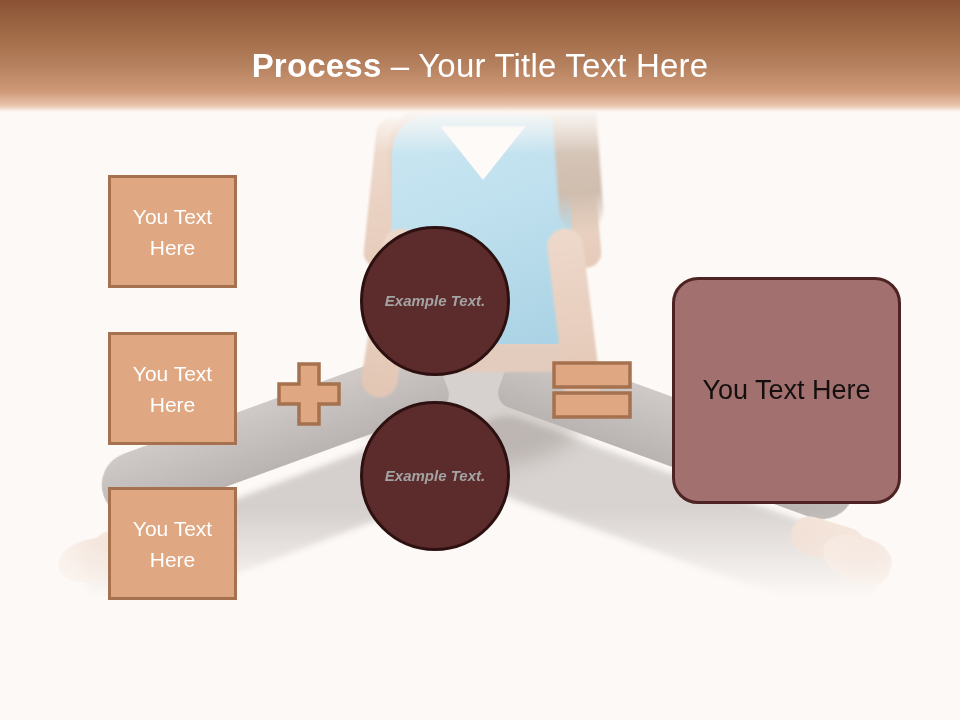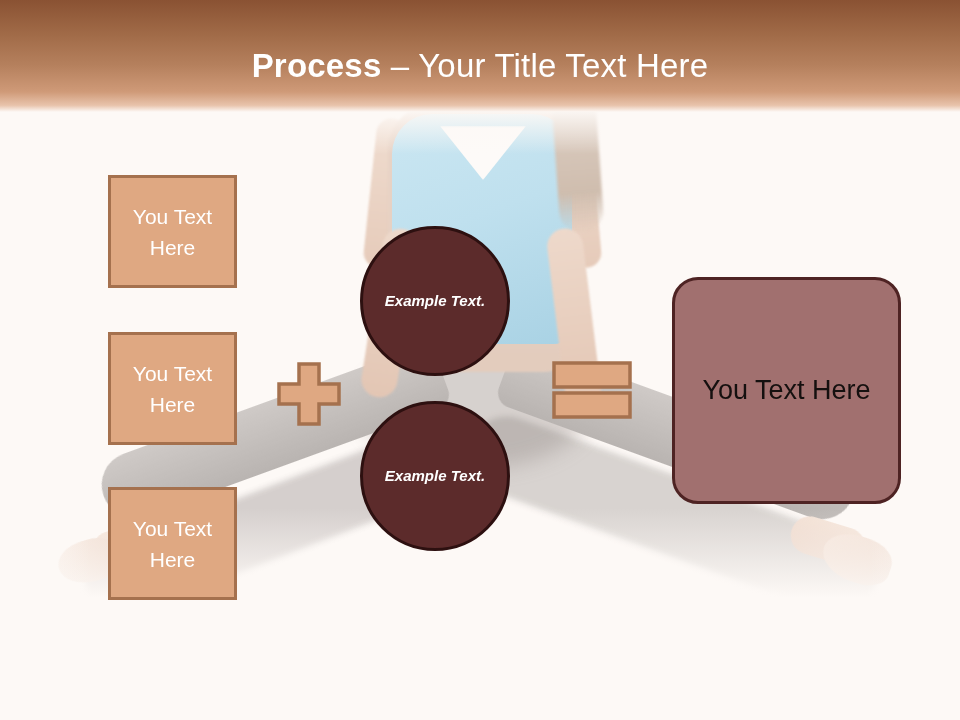--- a/index.html
+++ b/index.html
@@ -219,21 +219,21 @@
   .tbox-2 { left: 108px; top: 332px; }
   .tbox-3 { left: 108px; top: 487px; }
 
   .circle {
     position: absolute;
     width: 150px; height: 150px;
     border-radius: 50%;
     background: #5c2b2b;
     border: 3px solid #2d1010;
     box-sizing: border-box;
-    color: #ffffff;
+    color: #a3a3a3;
     font-size: 15px;
     font-weight: bold;
     font-style: italic;
     line-height: 24px;
     text-align: center;
     display: flex;
     align-items: center;
     justify-content: center;
   }
   .circle-1 { left: 360px; top: 226px; }

